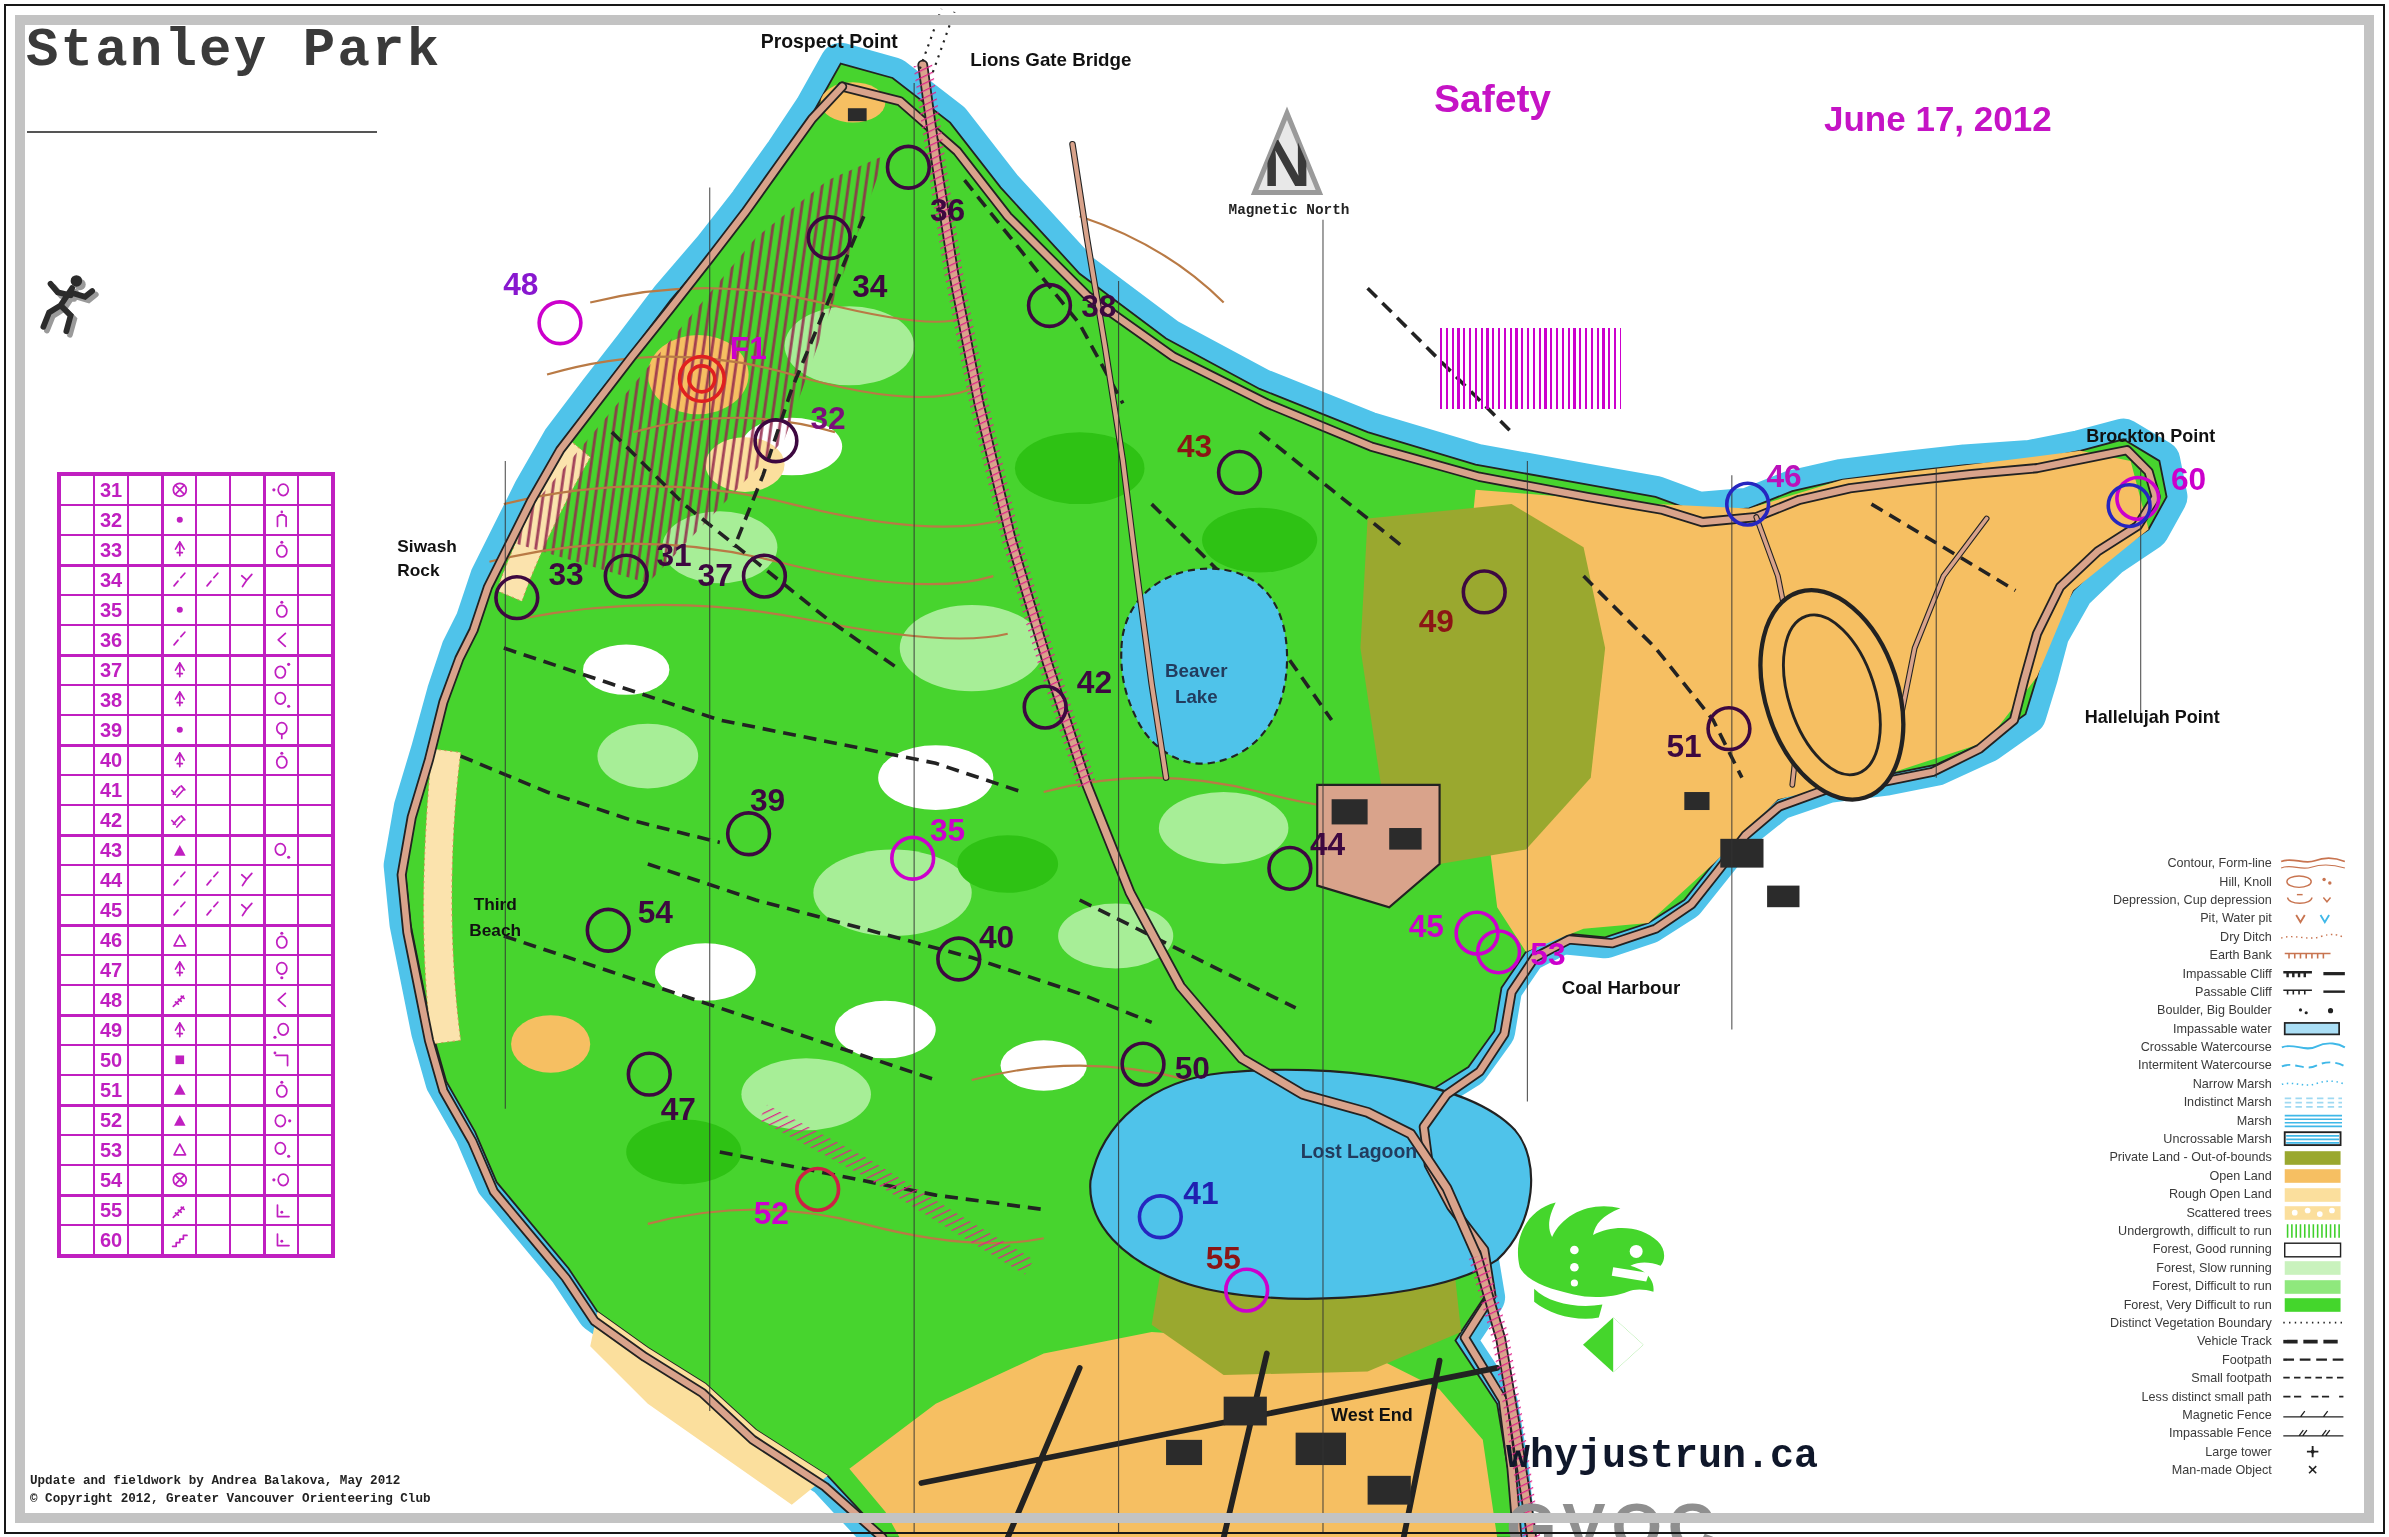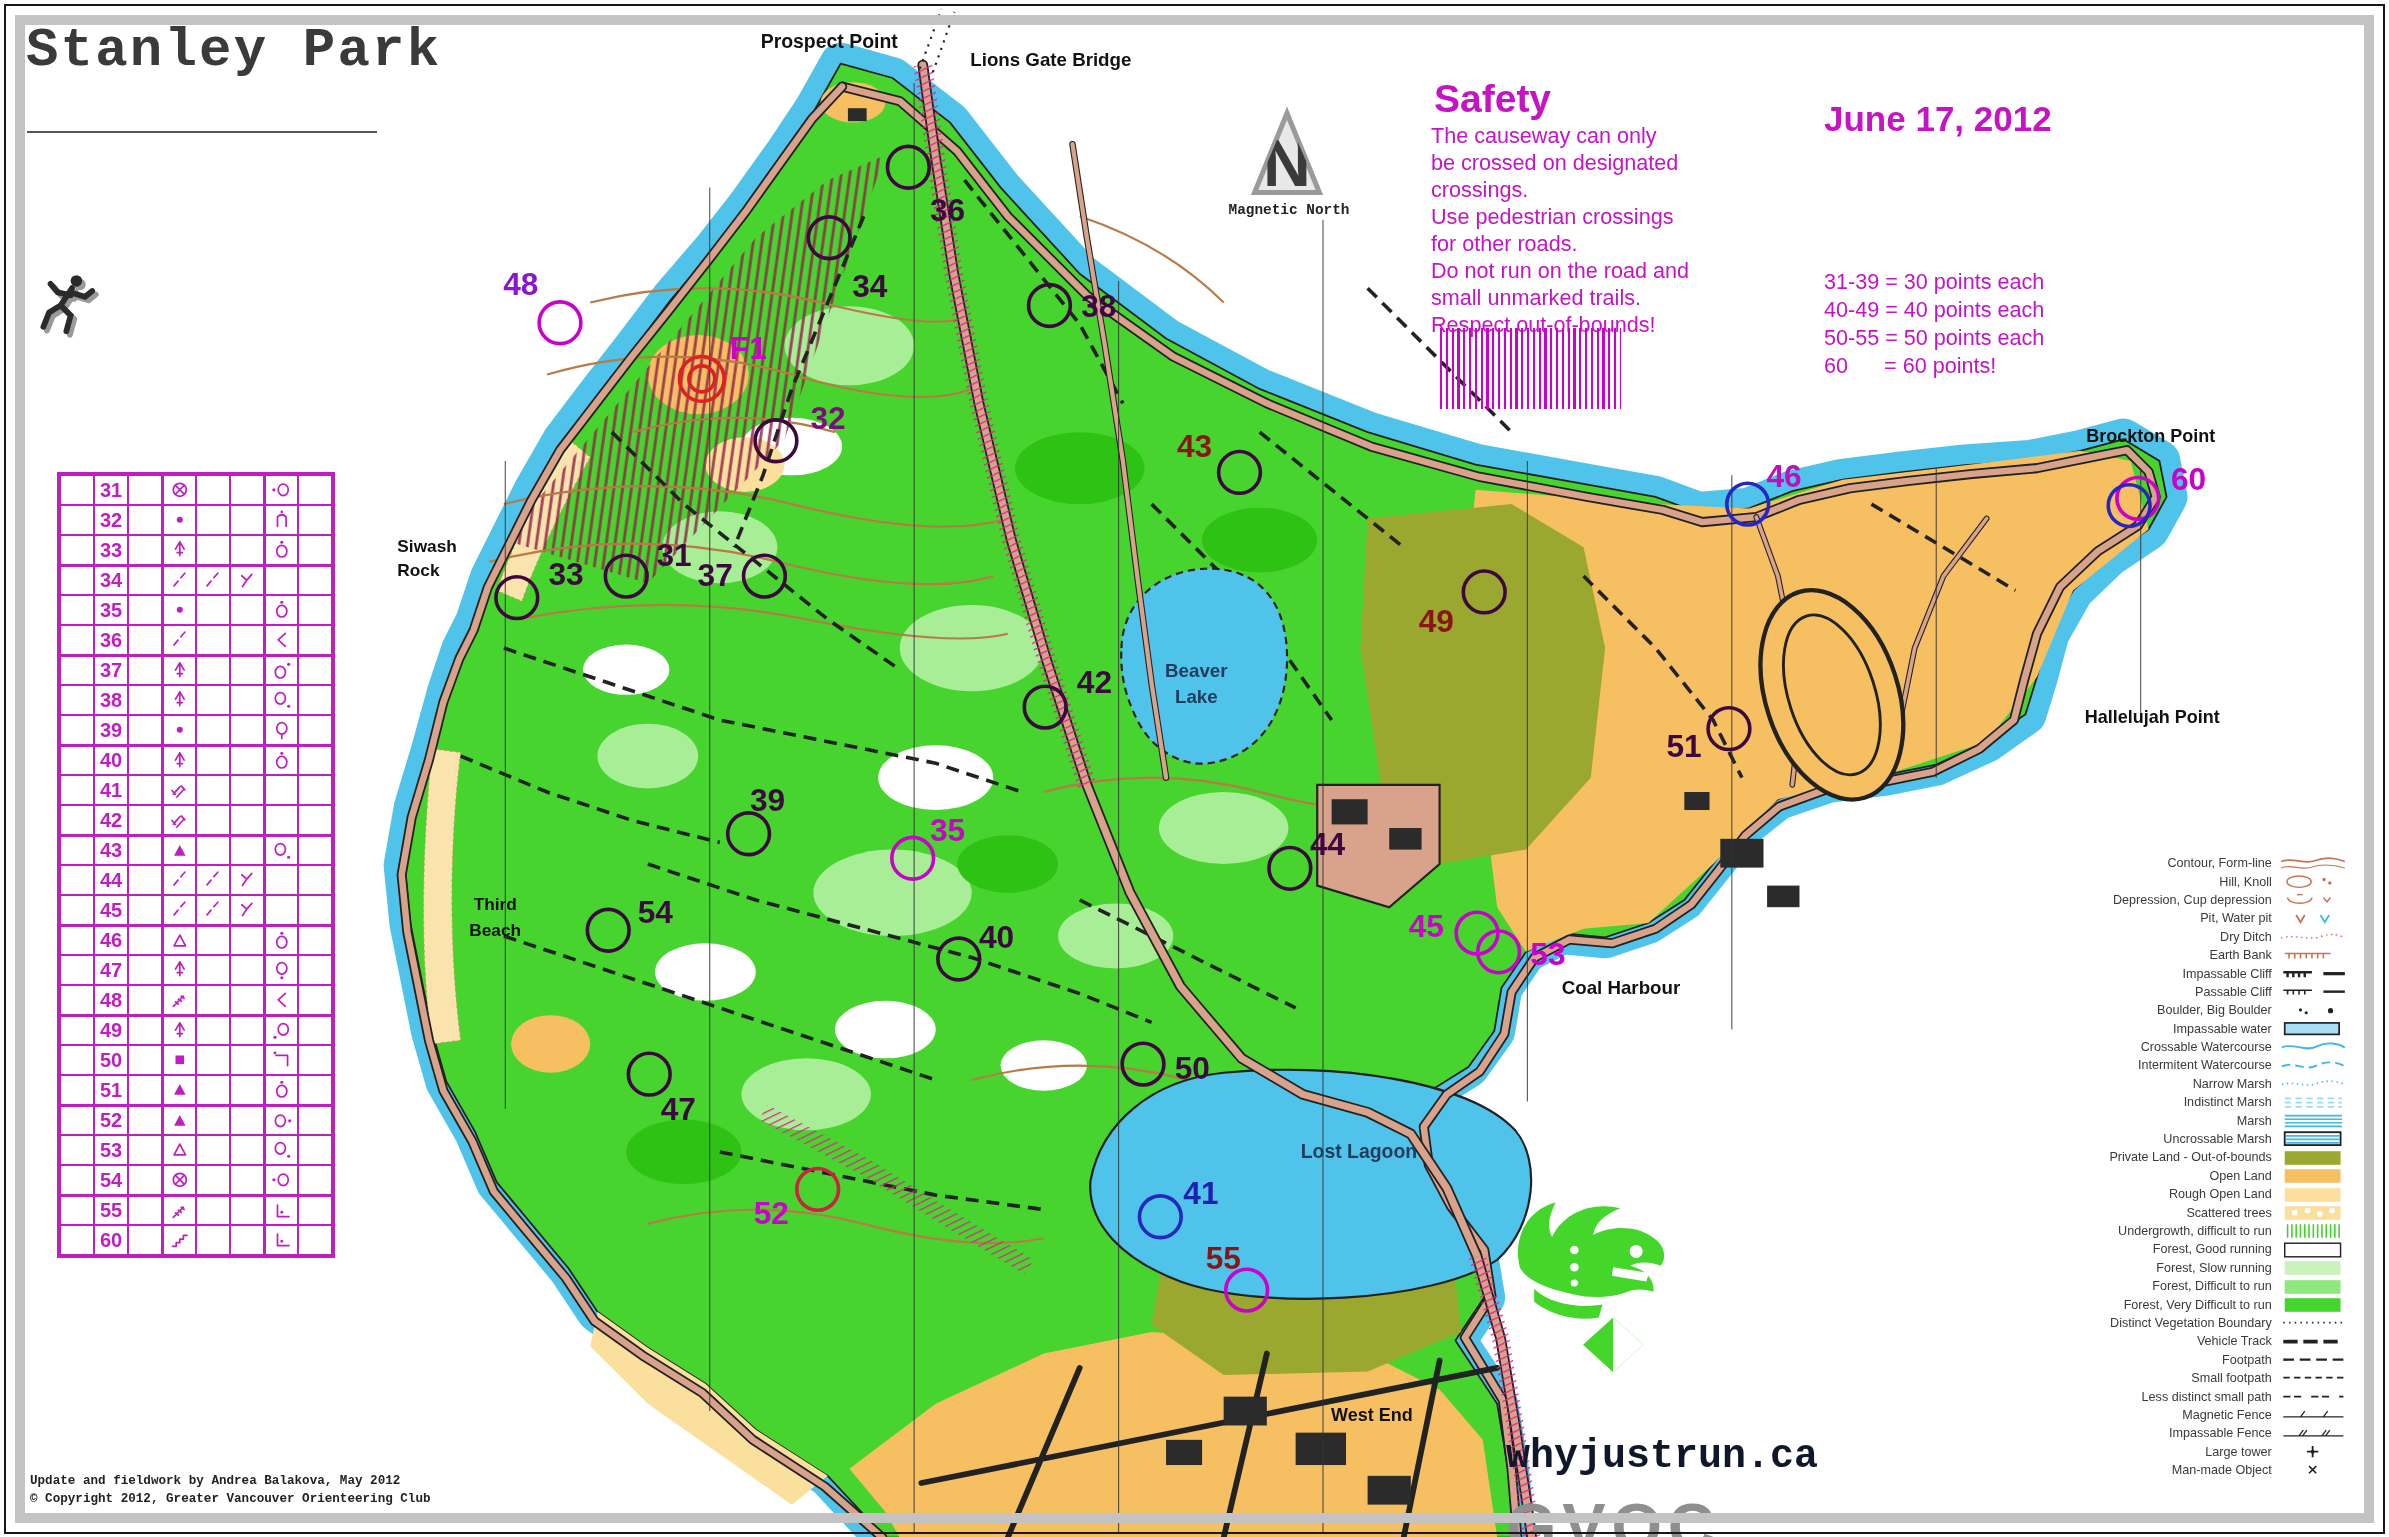--- a/index.html
+++ b/index.html
@@ -796,35 +796,23 @@
       <div class="ctl-cell thickL">
         <svg viewBox="0 0 30 30" width="21.6" height="21.6">
           <path d="M9,7 L9,23 L25,23" stroke="#c01fc0" fill="none" stroke-width="2.4" stroke-linecap="round" stroke-linejoin="round"></path>
           <circle cx="15" cy="17" r="2" fill="#c01fc0" stroke="none"></circle>
         </svg>
       </div>
       <div class="ctl-cell"></div>
     </div>
 
   <div class="abs safety-h">Safety</div>
-  <div class="abs safety-body">The causeway can only
-be crossed on designated
-crossings.
-Use pedestrian crossings
-for other roads.
-Do not run on the road and
-small unmarked trails.
-Respect out-of-bounds!</div>
   <div class="abs oob-sample"></div>
 
   <div class="abs wjr-date">June 17, 2012</div>
-  <div class="abs wjr-points">31-39 = 30 points each
-40-49 = 40 points each
-50-55 = 50 points each
-60      = 60 points!</div>
 
   <div class="abs magnorth-label">Magnetic North</div>
 
   <div class="legend" id="legend">
       <div class="legend-row">
         <div class="legend-label">Contour, Form-line</div>
         <svg class="legend-swatch" viewBox="0 0 95 24">
           <path d="M3,9 C18,2 35,14 50,8 S80,4 92,9" stroke="#c87450" fill="none" stroke-width="2.4"></path>
           <path d="M3,18 C18,12 30,22 45,17 S75,13 92,18" stroke="#c87450" fill="none" stroke-width="1.6"></path>
         </svg>

